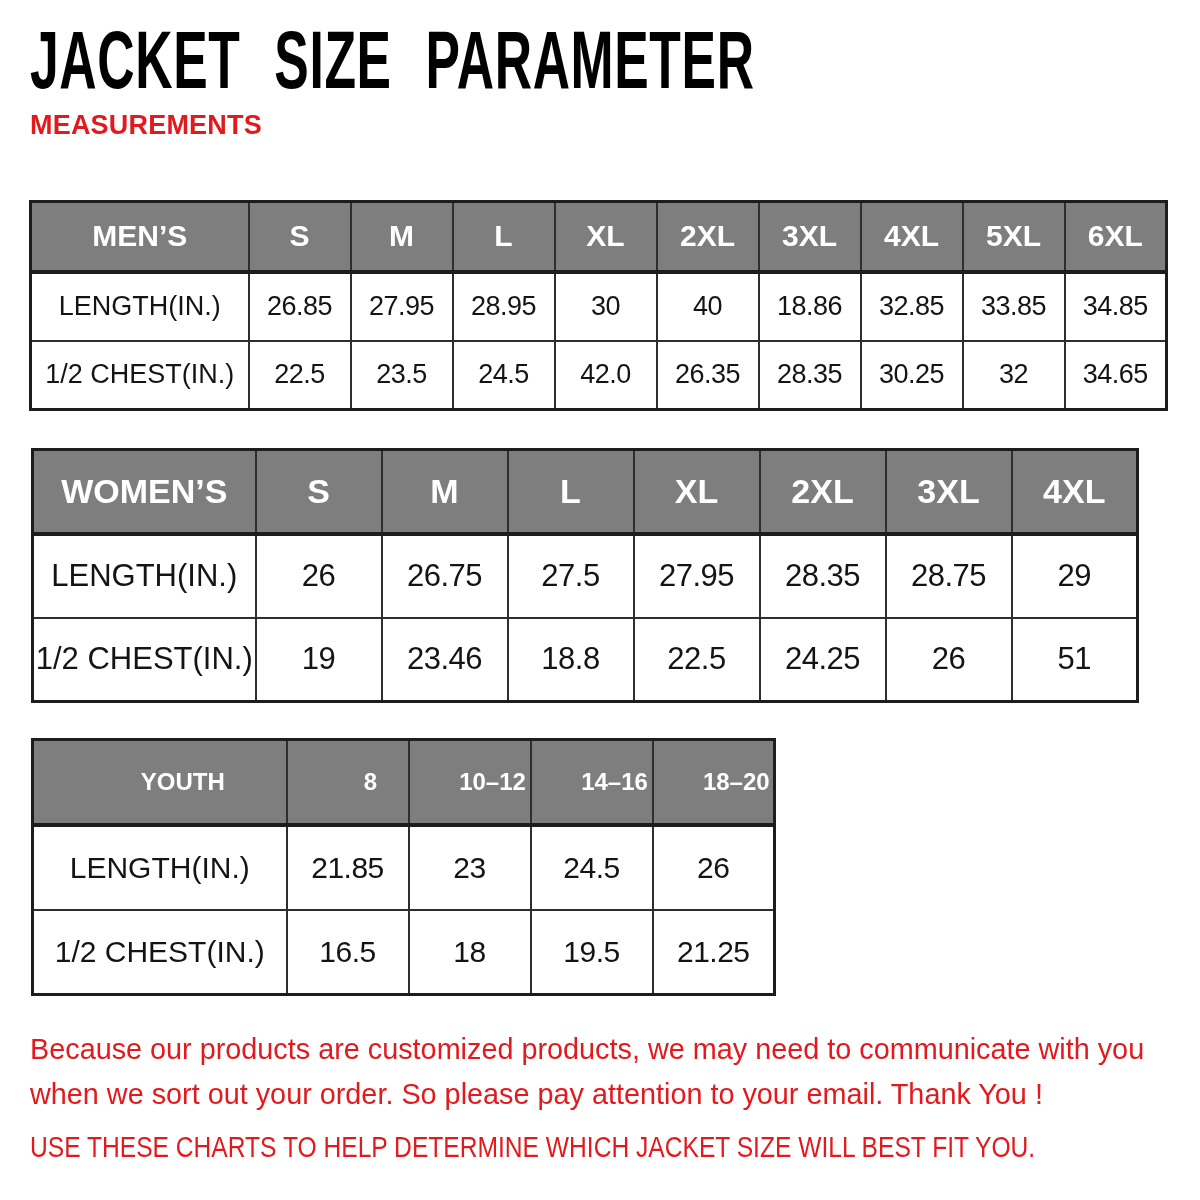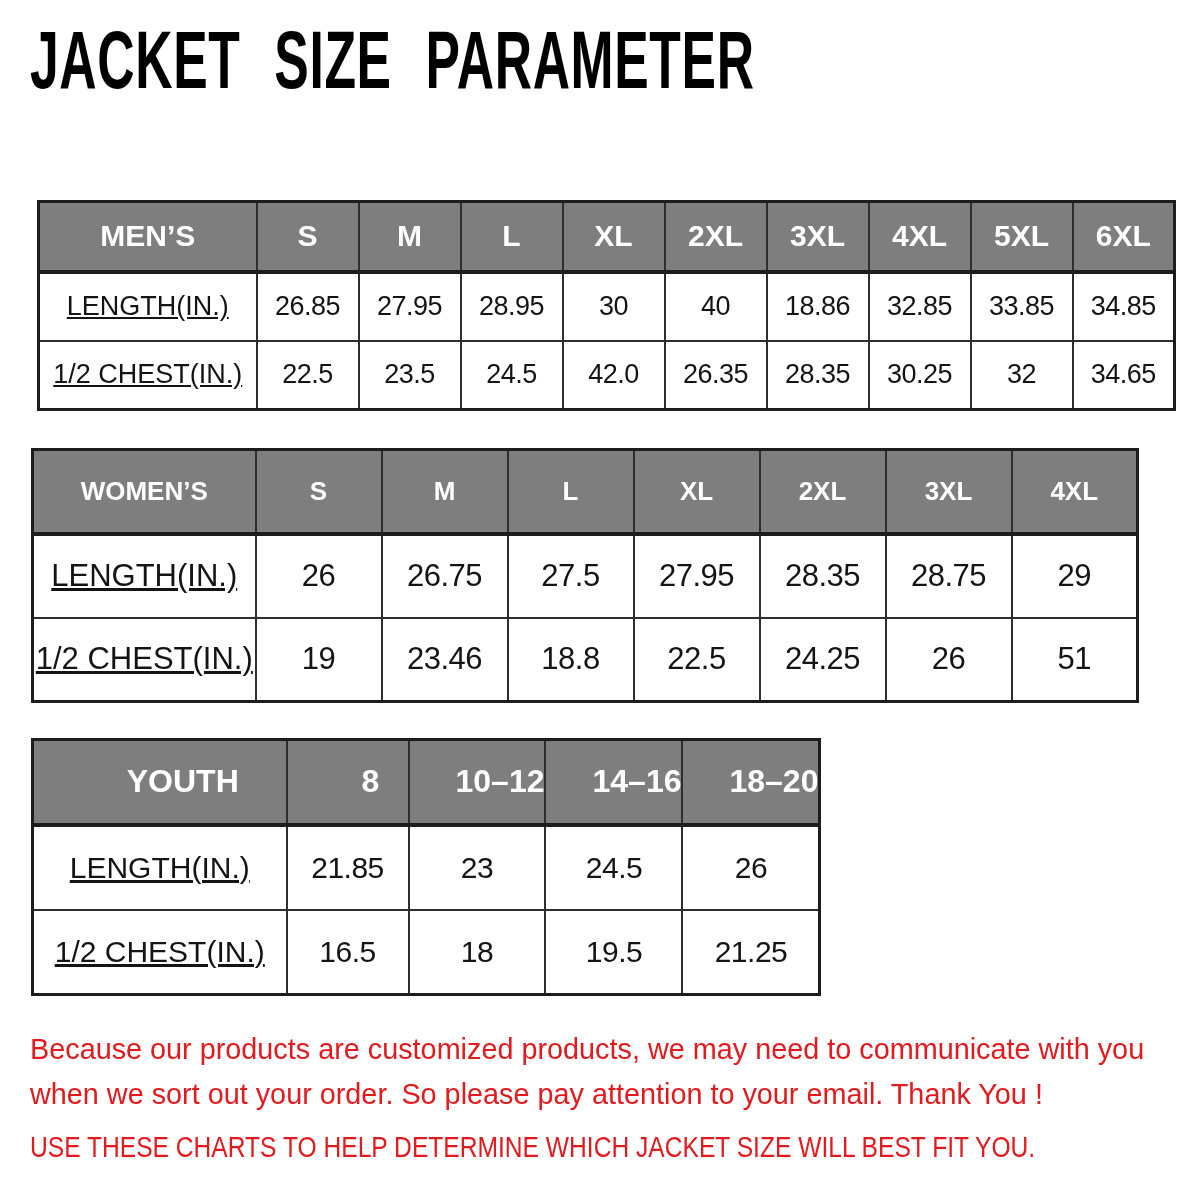--- a/index.html
+++ b/index.html
@@ -38,42 +38,42 @@
   }
   .size-table th,.size-table td{
     border:2px solid var(--border);
     text-align:center;vertical-align:middle;padding:0;
     overflow:hidden;white-space:nowrap;
   }
   .size-table thead th{
     background:var(--gray);color:#ffffff;font-weight:600;
     border-bottom:4px solid var(--border-heavy);
   }
-  .size-table tbody th{font-weight:500;color:var(--ink);text-decoration:underline;}
+  .size-table tbody th{font-weight:500;color:var(--ink);}
   .size-table td{color:var(--ink);letter-spacing:-0.5px;}
 
   
-  .tbl-mens{top:200px;left:37px;}
+  .tbl-mens{top:200px;left:29px;}
   .tbl-mens col.label{width:218px;}
   .tbl-mens col.size{width:102px;}
   .tbl-mens thead th{height:70px;font-size:30px;}
   .tbl-mens tbody th,.tbl-mens td{height:69px;font-size:27px;}
 
   
   .tbl-womens{top:448px;left:31px;}
   .tbl-womens col.label{width:223px;}
   .tbl-womens col.size{width:126px;}
-  .tbl-womens thead th{height:84px;font-size:26px;}
+  .tbl-womens thead th{height:84px;font-size:34px;}
   .tbl-womens tbody th,.tbl-womens td{height:84px;font-size:31px;}
 
   
   .tbl-youth{top:738px;left:31px;}
   .tbl-youth col.label{width:254px;}
   .tbl-youth col.size{width:122px;}
-  .tbl-youth thead th{height:85px;font-size:32px;padding-left:46px;}
+  .tbl-youth thead th{height:85px;font-size:24px;padding-left:46px;}
   .tbl-youth tbody th,.tbl-youth td{height:85px;font-size:30px;}
 
   .footer-para{
     position:absolute;top:1026px;left:30px;
     color:var(--red);font-size:30px;line-height:45px;font-weight:500;
     white-space:nowrap;
     transform:scaleX(0.96);transform-origin:0 0;
   }
   .footer-final{
     position:absolute;top:1128px;left:30px;
@@ -83,20 +83,21 @@
   }
 </style>
 </head>
 <body>
 
 <div class="page">
 
   <h1 class="title">JACKET SIZE PARAMETER</h1>
 
   <div class="subtitle">
+    <div>MEASUREMENTS</div>
   </div>
 
   <div id="tables-root">
       <table class="size-table tbl-mens">
         <colgroup>
           <col class="label">
           <col class="size">
           <col class="size">
           <col class="size">
           <col class="size">

